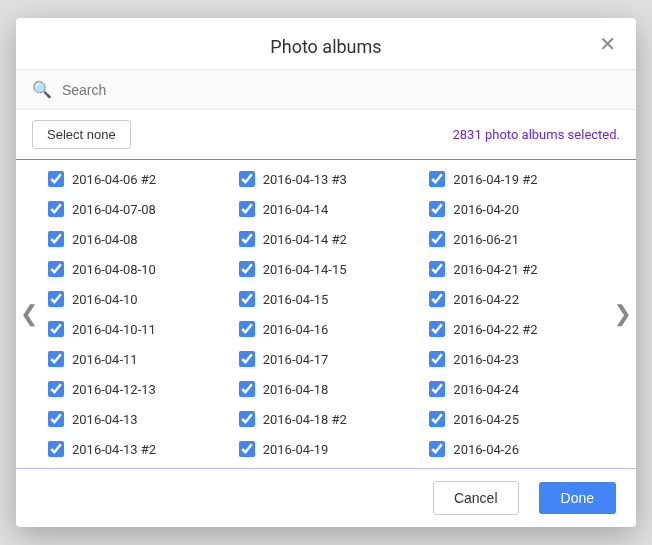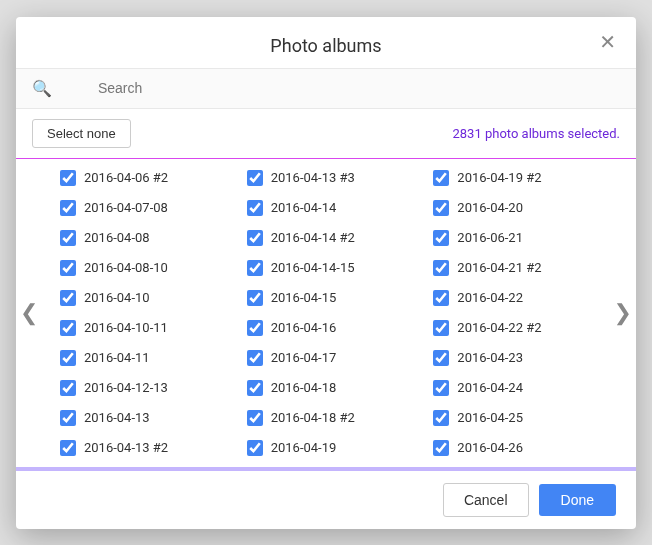--- a/index.html
+++ b/index.html
@@ -62,21 +62,20 @@
       margin-right: 10px;
       font-size: 16px;
     }
     .search-input {
       border: none;
       outline: none;
       font-size: 14px;
       color: #333;
       background: transparent;
       width: 100%;
-      margin-left: 36px;
     }
     .toolbar {
       display: flex;
       align-items: center;
       justify-content: space-between;
       padding: 10px 16px;
       border-bottom: 1px solid #d946ef;
     }
     .select-none-btn {
       border: 1px solid #ccc;
@@ -109,21 +108,21 @@
       padding: 8px 4px;
       z-index: 2;
     }
     .nav-arrow.left { left: 0px; }
     .nav-arrow.right { right: 0px; }
     .albums-grid {
       display: grid;
       grid-template-columns: repeat(3, 1fr);
       gap: 0;
       flex: 1;
-      padding: 4px 24px 4px 36px;
+      padding: 4px 24px 4px 24px;
       overflow-y: auto;
     }
     .album-item {
       display: flex;
       align-items: center;
       padding: 7px 8px;
       cursor: pointer;
     }
     .album-checkbox {
       width: 16px;
@@ -136,22 +135,22 @@
     .album-label {
       font-size: 13px;
       color: #333;
       white-space: nowrap;
     }
     .dialog-footer {
       display: flex;
       align-items: center;
       justify-content: flex-end;
       padding: 12px 20px;
-      border-top: 4px solid #c4b5fd;
-      gap: 10px;
+      border-top: 1px solid #c4b5fd;
+      gap: 20px;
     }
     .cancel-btn {
       background: #fff;
       border: 1px solid #ccc;
       border-radius: 3px;
       padding: 8px 20px;
       font-size: 14px;
       color: #333;
       cursor: pointer;
     }

